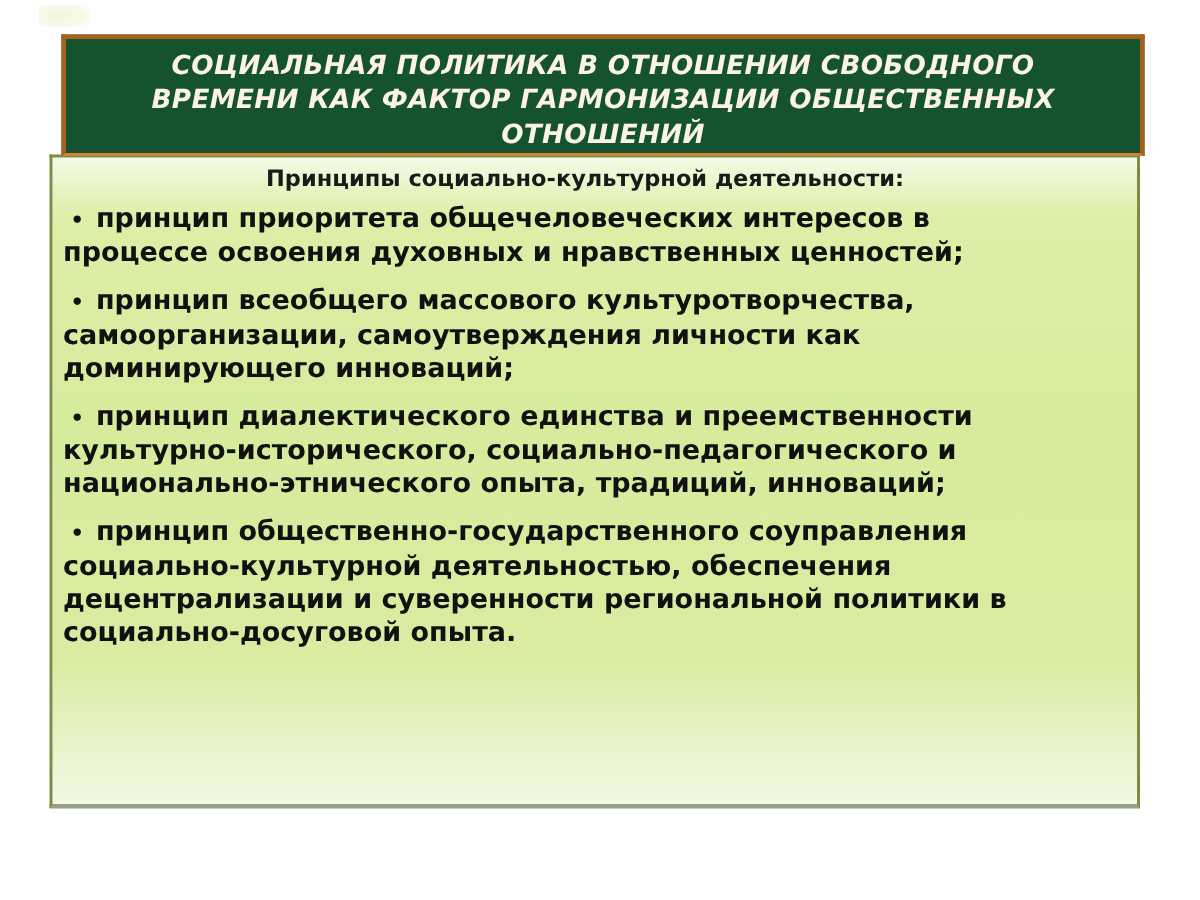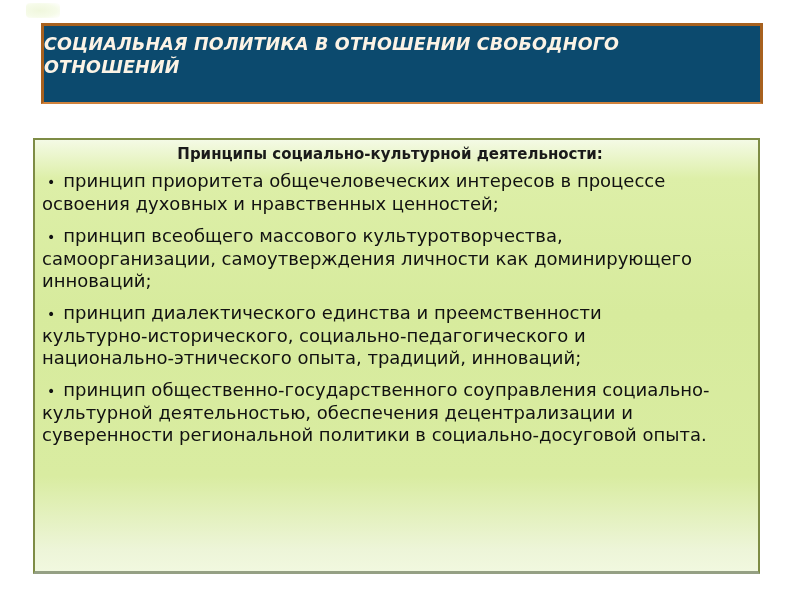--- a/index.html
+++ b/index.html
@@ -28,25 +28,26 @@
     border-radius: 4px;
   }
   
   .banner {
     position: absolute;
     left: 41px;
     top: 23px;
     width: 722px;
     height: 81px;
     box-sizing: border-box;
-    background: #0c4a6e;
+    background: #14532d;
     border: 3px solid #a7611f;
     border-bottom: 2px solid #d0823c;
     z-index: 2;
     padding-top: 7px;
+    text-align: center;
   }
   .banner .title-line {
     font-style: italic;
     font-weight: 700;
     font-size: 17.5px;
     line-height: 23px;
     letter-spacing: 0.2px;
     color: #fcf3e5;
   }
   
@@ -61,38 +62,38 @@
       #f4fae5 0%,
       #ddefa8 9%,
       #d7eb9d 40%,
       #d9eca1 78%,
       #edf5d8 95%,
       #f1f8df 100%);
     border: 2px solid #7e8c45;
     border-bottom: 3px solid #95a084;
     z-index: 1;
     padding: 3px 20px 0 7px;
-    margin-top: 35px;
   }
   .content-heading {
     font-weight: 700;
     font-size: 15px;
     line-height: 19px;
     color: #1a1a1a;
     text-align: center;
     margin: 2px 0 6px 0;
   }
   ul.principles {
     list-style: none;
     margin: 0;
     padding: 0;
     width: 668px;
     font-size: 18px;
     line-height: 22px;
     color: #111111;
+    font-weight: bold;
   }
   ul.principles li {
     margin: 0 0 10px 0;
     padding: 0;
     text-indent: 5px;
   }
   ul.principles li::before {
     content: "\2022";
     font-size: 14px;
     margin-right: 8px;
@@ -101,20 +102,21 @@
 </style>
 </head>
 <body>
 
 <div class="slide">
 
   <div class="corner-blob"></div>
 
   <div class="banner">
     <div class="title-line">СОЦИАЛЬНАЯ ПОЛИТИКА В ОТНОШЕНИИ СВОБОДНОГО</div>
+    <div class="title-line">ВРЕМЕНИ КАК ФАКТОР ГАРМОНИЗАЦИИ ОБЩЕСТВЕННЫХ</div>
     <div class="title-line">ОТНОШЕНИЙ</div>
   </div>
 
   <div class="content-box">
     <div class="content-heading">Принципы социально-культурной деятельности:</div>
     <ul class="principles">
       <li>принцип приоритета общечеловеческих интересов в процессе освоения духовных и нравственных ценностей;</li>
       <li>принцип всеобщего массового культуротворчества, самоорганизации, самоутверждения личности как доминирующего инноваций;</li>
       <li>принцип диалектического единства и преемственности культурно-исторического, социально-педагогического и национально-этнического опыта, традиций, инноваций;</li>
       <li>принцип общественно-государственного соуправления социально-культурной деятельностью, обеспечения децентрализации и суверенности региональной политики в социально-досуговой опыта.</li>

